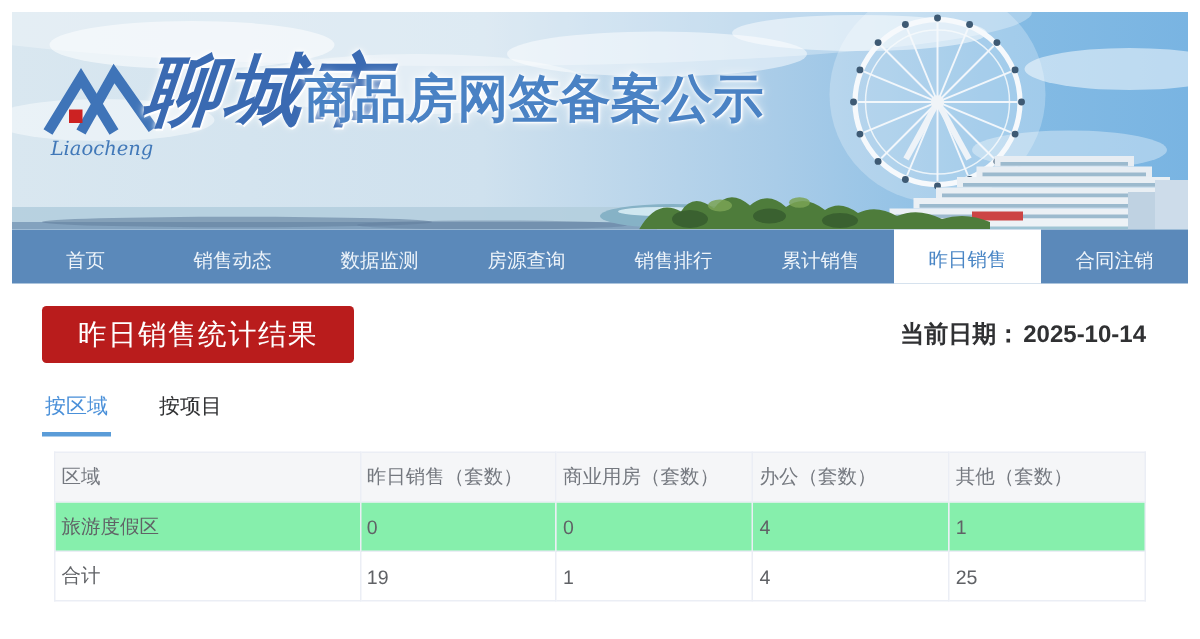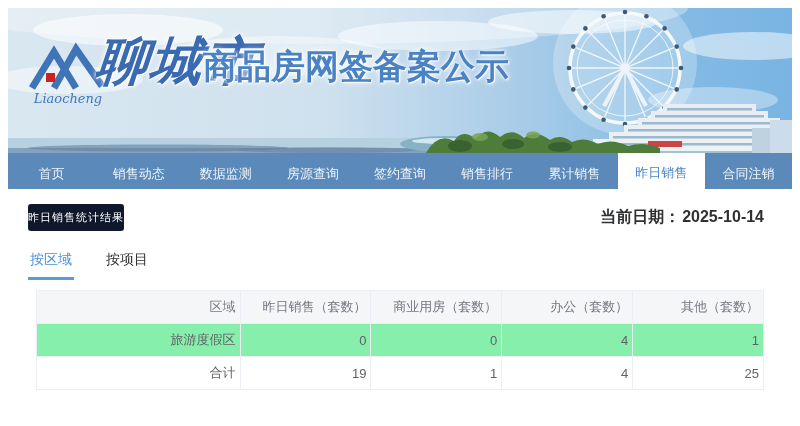--- a/index.html
+++ b/index.html
@@ -27,33 +27,33 @@
   
   .navbar { position:relative; margin:0 8px; height:36px; background:#5b89ba;
     display:flex; align-items:flex-end; }
   .nav-item { flex:1; height:30px; line-height:30px; text-align:center;
     font-size:13px; color:#eef4fa; cursor:pointer; white-space:nowrap; }
   .nav-item.active { background:#fff; height:36px; line-height:40px; color:#4a86c5; }
 
   
   .content { padding:0 36px; }
   .section-header { margin:15px 0 0 -8px; display:flex; justify-content:space-between; align-items:center; }
-  .section-title-btn { background:#0f172a; color:#fff; font-size:11px;
-    padding:6px 0; border-radius:3px; letter-spacing:1px; }
+  .section-title-btn { background:#b91c1c; color:#fff; font-size:19px;
+    padding:6px 24px; border-radius:3px; letter-spacing:1px; }
   .current-date { font-size:16px; color:#303133; font-weight:bold; }
   .current-date .date-value { margin-left:2px; }
 
   .tabs { margin:16px 0 0 -8px; display:flex; gap:30px; font-size:14px; }
   .tab { padding:4px 2px 8px 2px; color:#303133; cursor:pointer;text-align:right; }
   .tab.active { color:#4a90d9; border-bottom:3px solid #5a9cd8; }
 
   table.sales { width:100%; margin-top:10px; border-collapse:collapse;
     font-size:13px; color:#606266; table-layout:fixed; }
   .sales th { background:#f5f6f8; color:#74787f; font-weight:normal; }
-  .sales th, .sales td { border:1px solid #ebeef5; height:33px; text-align:right;
+  .sales th, .sales td { border:1px solid #ebeef5; height:33px; text-align:left;
     padding:0 4px; }
   .sales tbody tr.striped td { background:#86efac; }
 </style>
 </head>
 <body>
 
 <div class="page">
 
   <div class="banner">
     <svg class="banner-bg" viewBox="0 0 784 145" preserveAspectRatio="none" xmlns="http://www.w3.org/2000/svg">
@@ -162,21 +162,20 @@
 
     <div class="title-city">聊城市</div>
     <div class="title-main">商品房网签备案公示</div>
   </div>
 
   <nav class="navbar">
     <div class="nav-item">首页</div>
     <div class="nav-item">销售动态</div>
     <div class="nav-item">数据监测</div>
     <div class="nav-item">房源查询</div>
-    <div class="nav-item">签约查询</div>
     <div class="nav-item">销售排行</div>
     <div class="nav-item">累计销售</div>
     <div class="nav-item active">昨日销售</div>
     <div class="nav-item">合同注销</div>
   </nav>
 
   <div class="content">
     <div class="section-header">
       <div class="section-title-btn">昨日销售统计结果</div>
       <div class="current-date">

